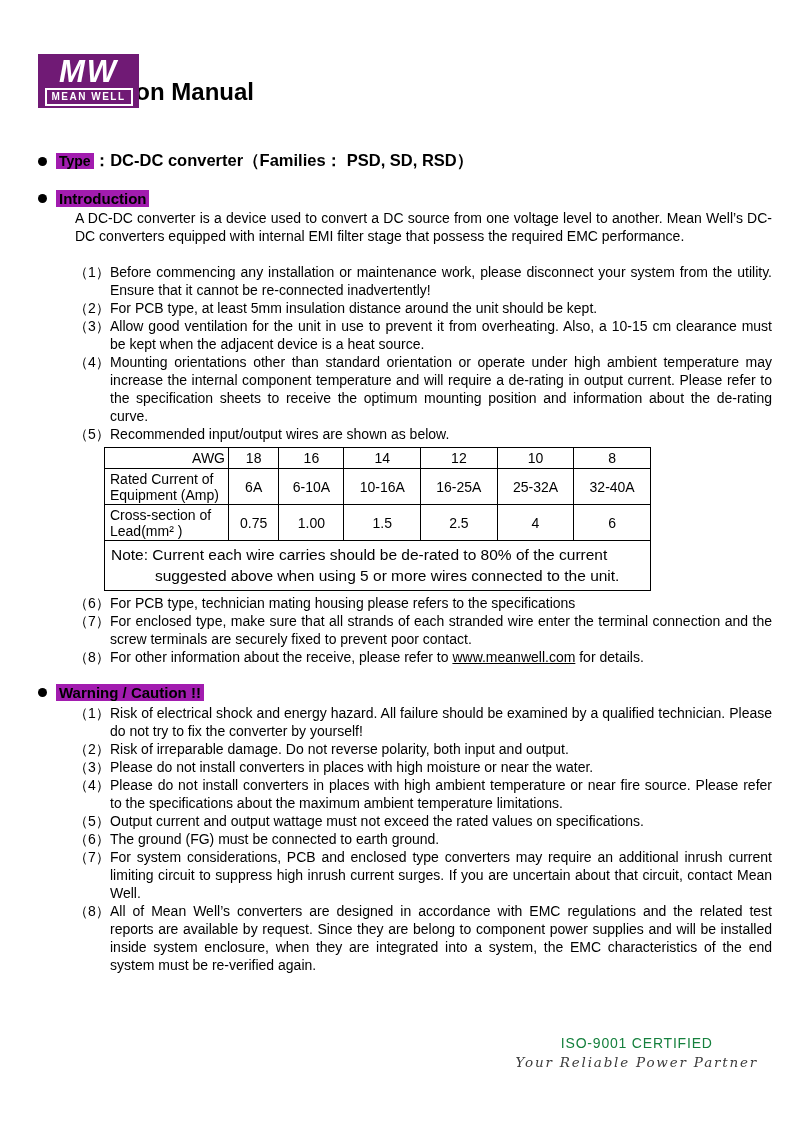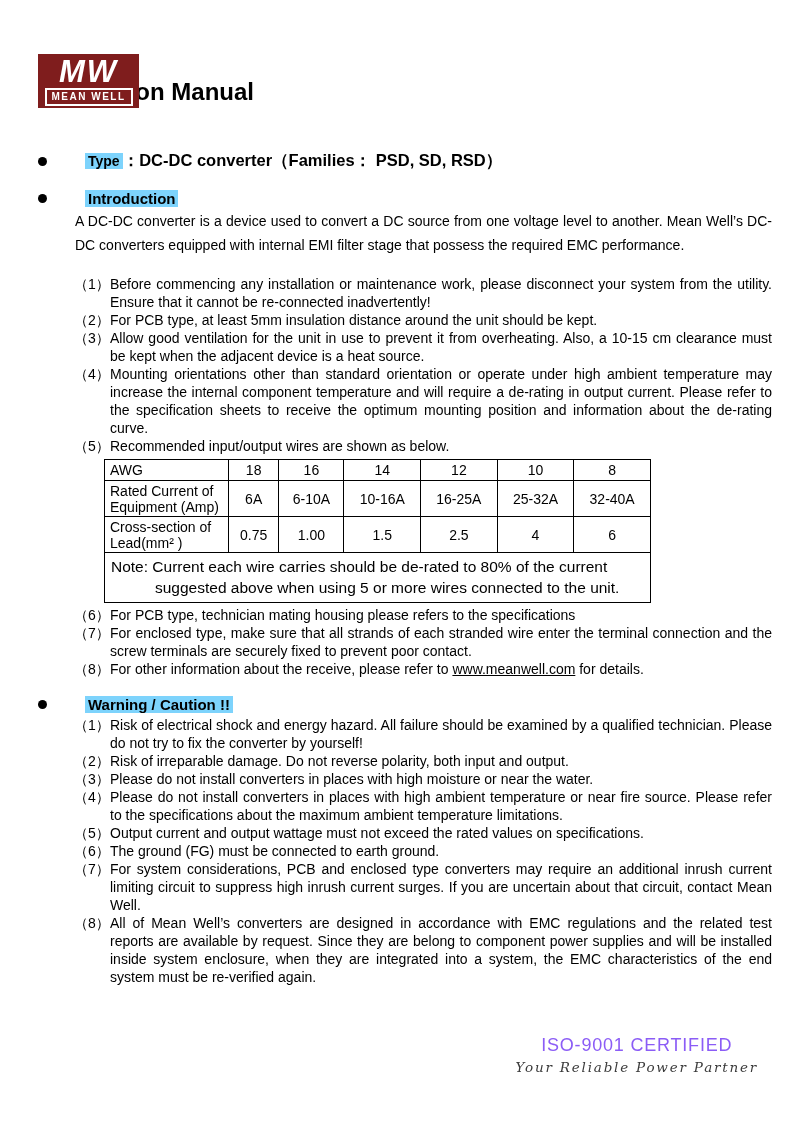--- a/index.html
+++ b/index.html
@@ -2,56 +2,56 @@
 <html><head>
 <meta charset="utf-8">
 <style>
   * { margin:0; padding:0; box-sizing:border-box; }
   html, body { width:802px; height:1134px; background:#ffffff; }
   body { font-family:"Liberation Sans", sans-serif; color:#000; position:relative; overflow:hidden; }
   .page { position:absolute; inset:0; padding:50px 30px 0 38px; }
 
   
   .header { position:relative; height:82px; }
-  .logo { position:absolute; left:0; top:4px; width:101px; height:54px; background:#7f1d1d;
+  .logo { position:absolute; left:0; top:4px; width:101px; height:54px; background:#701a75;
           display:flex; flex-direction:column; justify-content:center; align-items:center; padding-top:2px; }
   .logo-mw { font-style:italic; font-weight:bold; color:#fff; font-size:31px; line-height:28px; letter-spacing:2px; }
   .logo-name { margin-top:2px; width:88px; border:2px solid #fff; color:#fff; font-size:10px;
                font-weight:bold; text-align:center; letter-spacing:1.5px; line-height:14px; }
   .title { text-align:left; padding-top:28px; font-size:24px; font-weight:bold;
            text-decoration-thickness:2.5px; text-underline-offset:4px; }
 
   
   .section { margin-top:18px; }
   .sec-head { display:flex; align-items:center; gap:9px; }
   .bullet { width:9px; height:9px; background:#000; border-radius:50%; flex:0 0 9px; }
-  .hl { background:#7dd3fc; padding:0 3px; font-weight:bold;margin-left:29px; }
+  .hl { background:#a21caf; padding:0 3px; font-weight:bold; }
   .sec-title { font-size:15px; }
   .type-label { font-size:14px; }
   .type-rest { font-weight:bold; font-size:16.5px; }
-  .sec-body { margin-left:37px; font-size:14px; line-height:24px; text-align:justify; margin-top:2px; }
+  .sec-body { margin-left:37px; font-size:14px; line-height:18px; text-align:justify; margin-top:2px; }
 
   
   .items { margin-top:3px; }
   .item { display:flex; margin-left:36px; font-size:14px; line-height:18px; }
   .item .num { flex:0 0 36px; white-space:nowrap; }
   .item .txt { flex:1; text-align:justify; }
   .link { color:#000; text-decoration:underline; cursor:pointer; }
 
   
   .wire-table { border-collapse:collapse; margin:4px 0 3px 66px; width:547px; font-size:14px; }
   .wire-table td { border:1.5px solid #000; text-align:center; vertical-align:middle; padding:1px 3px; height:21px; }
   .wire-table td.lbl { text-align:left; padding-left:5px; width:124px; line-height:16px; }
   .wire-table tr.tall td { height:36px; }
   .wire-table td.note-cell { text-align:left; padding:3px 6px 4px 6px; font-size:15.5px; line-height:21px; height:auto; }
   .note-l2 { padding-left:44px; }
 
   
   .footer { position:absolute; right:44px; top:1035px; text-align:center; }
-  .footer-iso { font-size:18px; letter-spacing:0.8px; color:#8b5cf6; }
+  .footer-iso { font-size:14px; letter-spacing:0.8px; color:#15803d; }
   .footer-slogan { font-family:"DejaVu Serif", serif; font-style:italic; font-size:13.5px;
                    letter-spacing:1.8px; color:#3a3a3a; margin-top:3px; }
 </style>
 </head>
 <body>
 
 <div class="page">
 
   <div class="header">
     <div class="logo">
@@ -97,21 +97,21 @@
         <span class="txt">Mounting orientations other than standard orientation or operate under high ambient temperature may increase the internal component temperature and will require a de-rating in output current. Please refer to the specification sheets to receive the optimum mounting position and information about the de-rating curve.</span>
       </div>
       <div class="item">
         <span class="num">（5）</span>
         <span class="txt">Recommended input/output wires are shown as below.</span>
       </div>
 
       <table class="wire-table">
         <tbody>
             <tr>
-          <td class="lbl" style="text-align:left">AWG</td>
+          <td class="lbl" style="text-align:right">AWG</td>
           <td>18</td>
           <td>16</td>
           <td>14</td>
           <td>12</td>
           <td>10</td>
           <td>8</td>
         </tr>
         <tr class="tall">
           <td class="lbl">Rated Current of Equipment (Amp)</td>
           <td>6A</td>

